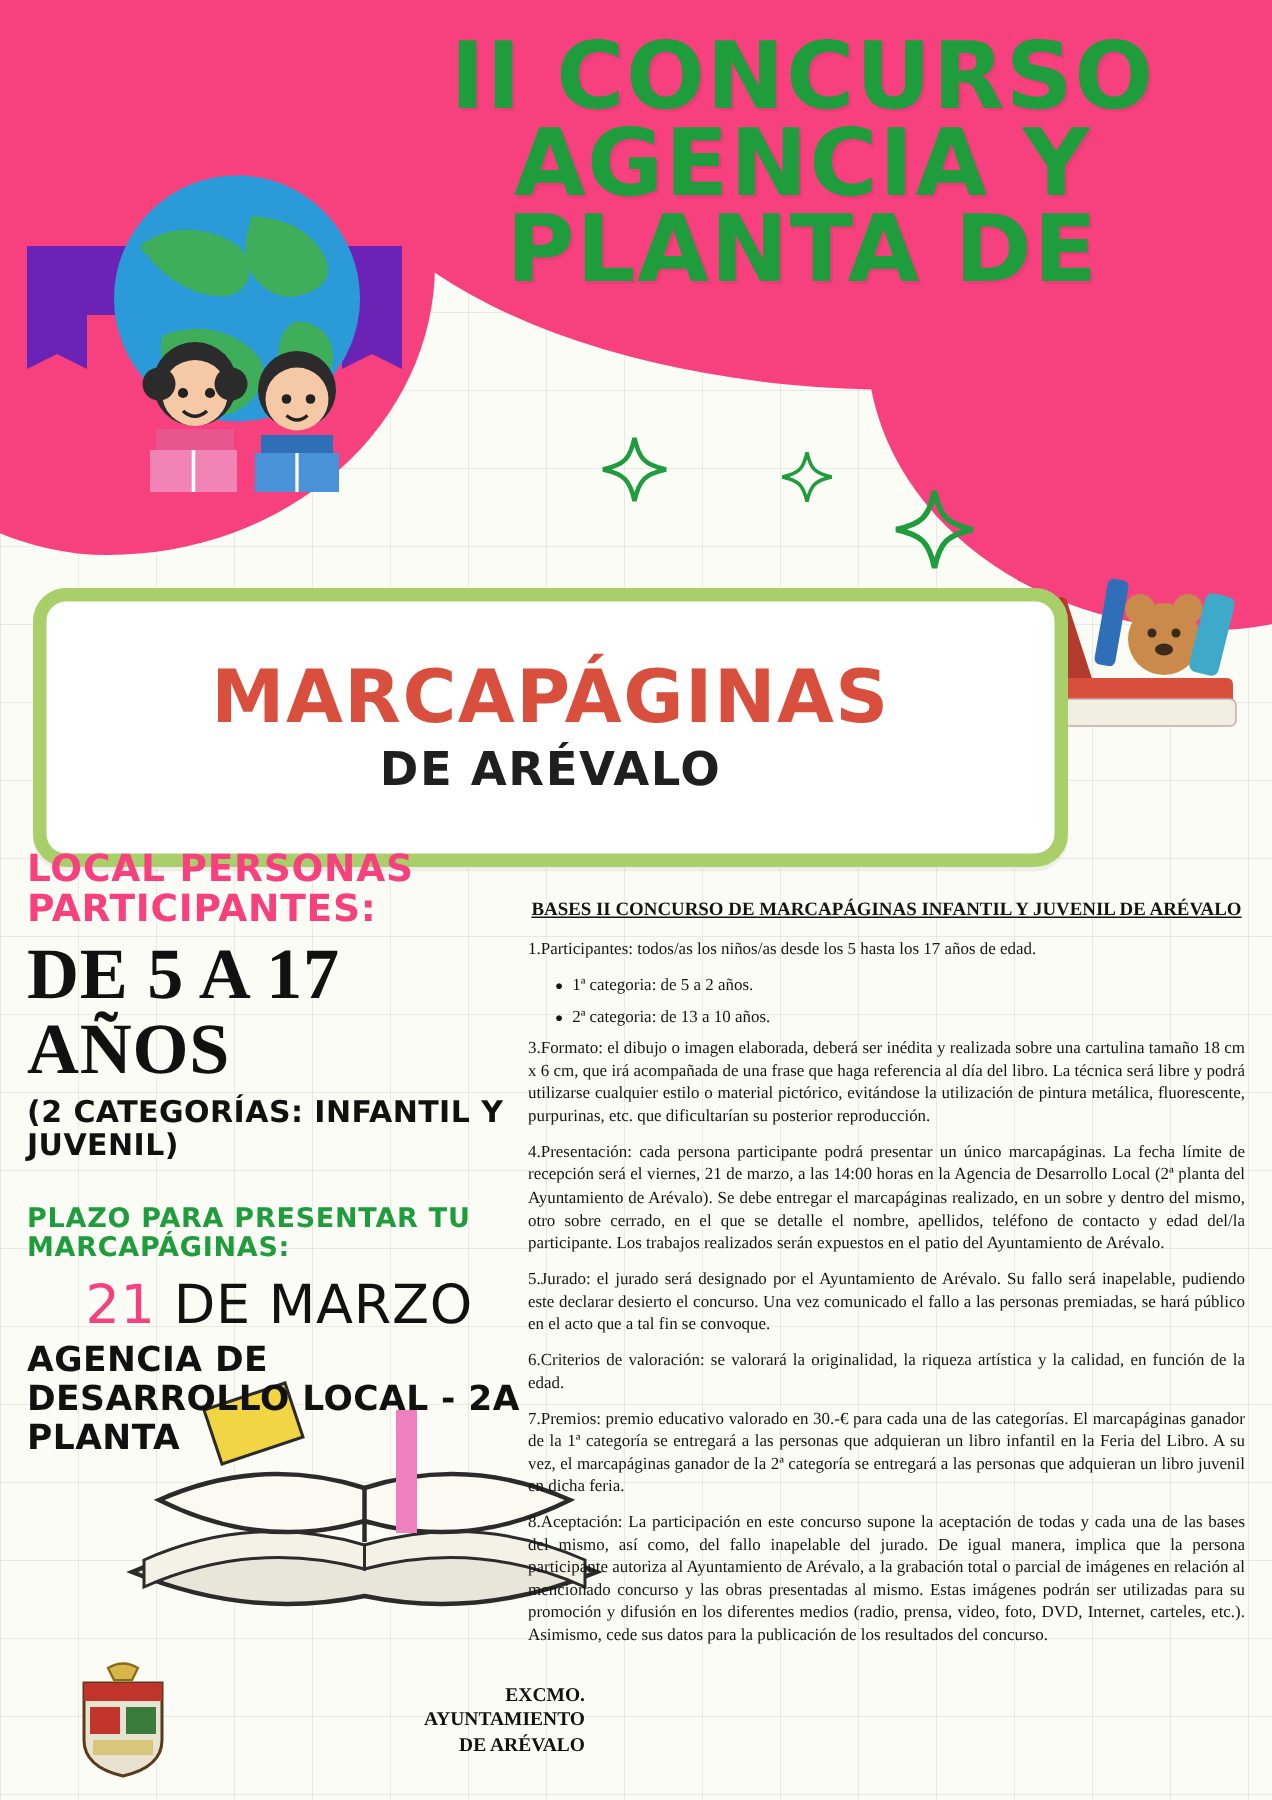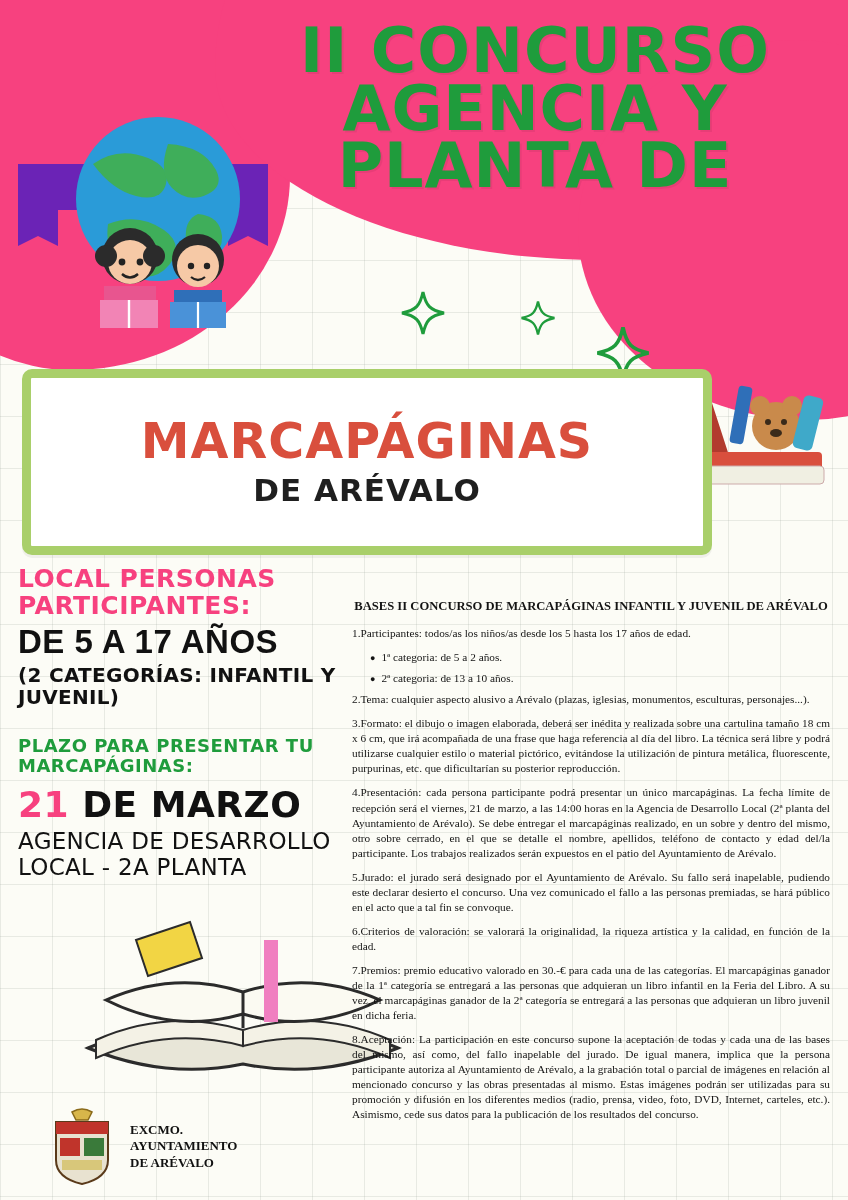--- a/index.html
+++ b/index.html
@@ -65,24 +65,24 @@
     content:"";position:absolute;top:46px;width:40px;height:36px;background:#6b23b6;
   }
   .ribbon:before{left:0;clip-path:polygon(0 0,100% 0,100% 100%,50% 72%,0 100%);}
   .ribbon:after{right:0;clip-path:polygon(0 0,100% 0,100% 100%,50% 72%,0 100%);}
 
   
   .spark{position:absolute;z-index:5;}
 
   
   .mp-box{
-    position:absolute;left:22px;top:369px;width:672px;height:168px;
+    position:absolute;left:22px;top:392px;width:672px;height:168px;
     background:#ffffff;
     border:9px solid #a9cf6a;
-    border-radius:10px;
+    border-radius:22px;
     box-shadow:0 3px 0 rgba(0,0,0,.05);
     z-index:6;
     display:flex;flex-direction:column;align-items:center;justify-content:center;
   }
   .mp-main{
     font-family:"DejaVu Sans", sans-serif;
     font-size:49px;font-weight:bold;color:#d94f3d;letter-spacing:1px;
     line-height:1;
   }
   .mp-sub{
@@ -90,66 +90,66 @@
     font-size:31px;font-weight:bold;color:#1f1f1f;letter-spacing:1px;margin-top:6px;
   }
 
   
   .left-col{position:absolute;left:18px;top:565px;width:330px;z-index:6;}
   .lbl-pink{
     font-family:"DejaVu Sans", sans-serif;
     color:#f7417f;font-weight:bold;font-size:25px;line-height:1.08;letter-spacing:.5px;
   }
   .big-dark{
-    font-family:Liberation Sans, sans-serif;
-    color:#111;font-weight:bold;font-size:33px;line-height:1.05;margin-top:6px;letter-spacing:.5px;
+    font-family:Liberation Serif, serif;
+    color:#111;font-weight:bold;font-size:48px;line-height:1.05;margin-top:6px;letter-spacing:.5px;
   }
   .small-dark{
     font-family:"DejaVu Sans", sans-serif;
     color:#111;font-weight:bold;font-size:20px;line-height:1.12;margin-top:4px;letter-spacing:.3px;
   }
   .lbl-green{
     font-family:"DejaVu Sans", sans-serif;
     color:#1f9c3c;font-weight:bold;font-size:18px;line-height:1.1;margin-top:28px;letter-spacing:.5px;
   }
   .date-line{
     font-family:"DejaVu Sans", sans-serif;
-    color:#111;font-weight:bold;font-size:36px;margin-top:8px;letter-spacing:.5px;
+    color:#111;font-weight:normal;font-size:36px;margin-top:8px;letter-spacing:.5px;margin-left:39px;
   }
   .date-line .num{color:#f7417f;}
   .place{
     font-family:"DejaVu Sans", sans-serif;
-    color:#111;font-weight:normal;font-size:23px;line-height:1.12;margin-top:4px;letter-spacing:.3px;
+    color:#111;font-weight:bold;font-size:23px;line-height:1.12;margin-top:4px;letter-spacing:.3px;
   }
 
   
   .book{position:absolute;left:78px;top:880px;width:330px;height:205px;z-index:5;}
 
   
   .rules{
     position:absolute;left:352px;top:598px;width:478px;z-index:6;
     font-family:"Liberation Serif", serif;
     color:#141414;
     font-size:11.3px;
     line-height:1.33;
     text-align:justify;
   }
   .rules h2{
-    font-size:12.6px;text-align:center;margin:0 0 12px 0;font-weight:bold;line-height:1.3;
+    font-size:12.6px;text-align:center;margin:0 0 12px 0;font-weight:bold;line-height:1.3;text-decoration:underline;
   }
   .rules p{margin:0 0 9px 0;}
   .rules .bullet{margin:0 0 6px 18px;}
   .rules .bullet:before{content:"\25CF";margin-right:6px;font-size:9px;vertical-align:middle;}
 
   
   .crest{position:absolute;left:50px;top:1108px;width:64px;height:78px;z-index:6;}
   .footer-text{
     position:absolute;left:130px;top:1122px;width:260px;z-index:6;
     font-family:"Liberation Serif", serif;
-    font-size:13px;font-weight:bold;color:#111;text-align:left;line-height:1.25;
+    font-size:13px;font-weight:bold;color:#111;text-align:right;line-height:1.25;
   }
 </style>
 </head>
 <body>
 
 <div class="poster">
 
   <div class="blob-left"></div>
   <div class="blob-top"></div>
   <div class="blob-right"></div>
@@ -241,21 +241,20 @@
     <rect x="186" y="60" width="14" height="82" fill="#f07fc0"></rect>
     <path d="M186 142 l7 -10 l7 10 Z" fill="#f07fc0"></path>
     <path d="M58 60 l54 -18 l12 36 l-54 18 Z" fill="#f2d544" stroke="#2b2b2b" stroke-width="2"></path>
   </svg>
 
   <div class="rules">
     <h2>BASES II CONCURSO DE MARCAPÁGINAS INFANTIL Y JUVENIL DE ARÉVALO</h2>
     <p>1.Participantes: todos/as los niños/as desde los 5 hasta los 17 años de edad.</p>
     <div class="bullet">1ª categoria: de 5 a 2 años.</div>
     <div class="bullet">2ª categoria: de 13 a 10 años.</div>
-    <p>2.Tema: cualquier aspecto alusivo a Arévalo (plazas, iglesias, monumentos, esculturas, personajes...).</p>
     <p>3.Formato: el dibujo o imagen elaborada, deberá ser inédita y realizada sobre una cartulina tamaño 18 cm x 6 cm, que irá acompañada de una frase que haga referencia al día del libro. La técnica será libre y podrá utilizarse cualquier estilo o material pictórico, evitándose la utilización de pintura metálica, fluorescente, purpurinas, etc. que dificultarían su posterior reproducción.</p>
     <p>4.Presentación: cada persona participante podrá presentar un único marcapáginas. La fecha límite de recepción será el viernes, 21 de marzo, a las 14:00 horas en la Agencia de Desarrollo Local (2ª planta del Ayuntamiento de Arévalo). Se debe entregar el marcapáginas realizado, en un sobre y dentro del mismo, otro sobre cerrado, en el que se detalle el nombre, apellidos, teléfono de contacto y edad del/la participante. Los trabajos realizados serán expuestos en el patio del Ayuntamiento de Arévalo.</p>
     <p>5.Jurado: el jurado será designado por el Ayuntamiento de Arévalo. Su fallo será inapelable, pudiendo este declarar desierto el concurso. Una vez comunicado el fallo a las personas premiadas, se hará público en el acto que a tal fin se convoque.</p>
     <p>6.Criterios de valoración: se valorará la originalidad, la riqueza artística y la calidad, en función de la edad.</p>
     <p>7.Premios: premio educativo valorado en 30.-€ para cada una de las categorías. El marcapáginas ganador de la 1ª categoría se entregará a las personas que adquieran un libro infantil en la Feria del Libro. A su vez, el marcapáginas ganador de la 2ª categoría se entregará a las personas que adquieran un libro juvenil en dicha feria.</p>
     <p>8.Aceptación: La participación en este concurso supone la aceptación de todas y cada una de las bases del mismo, así como, del fallo inapelable del jurado. De igual manera, implica que la persona participante autoriza al Ayuntamiento de Arévalo, a la grabación total o parcial de imágenes en relación al mencionado concurso y las obras presentadas al mismo. Estas imágenes podrán ser utilizadas para su promoción y difusión en los diferentes medios (radio, prensa, video, foto, DVD, Internet, carteles, etc.). Asimismo, cede sus datos para la publicación de los resultados del concurso.</p>
   </div>
 
   <svg class="crest" viewBox="0 0 64 78">
     <path d="M6 14 h52 v38 q0 18 -26 24 q-26 -6 -26 -24 Z" fill="#e8e2d0" stroke="#5a3a1a" stroke-width="2"></path>

